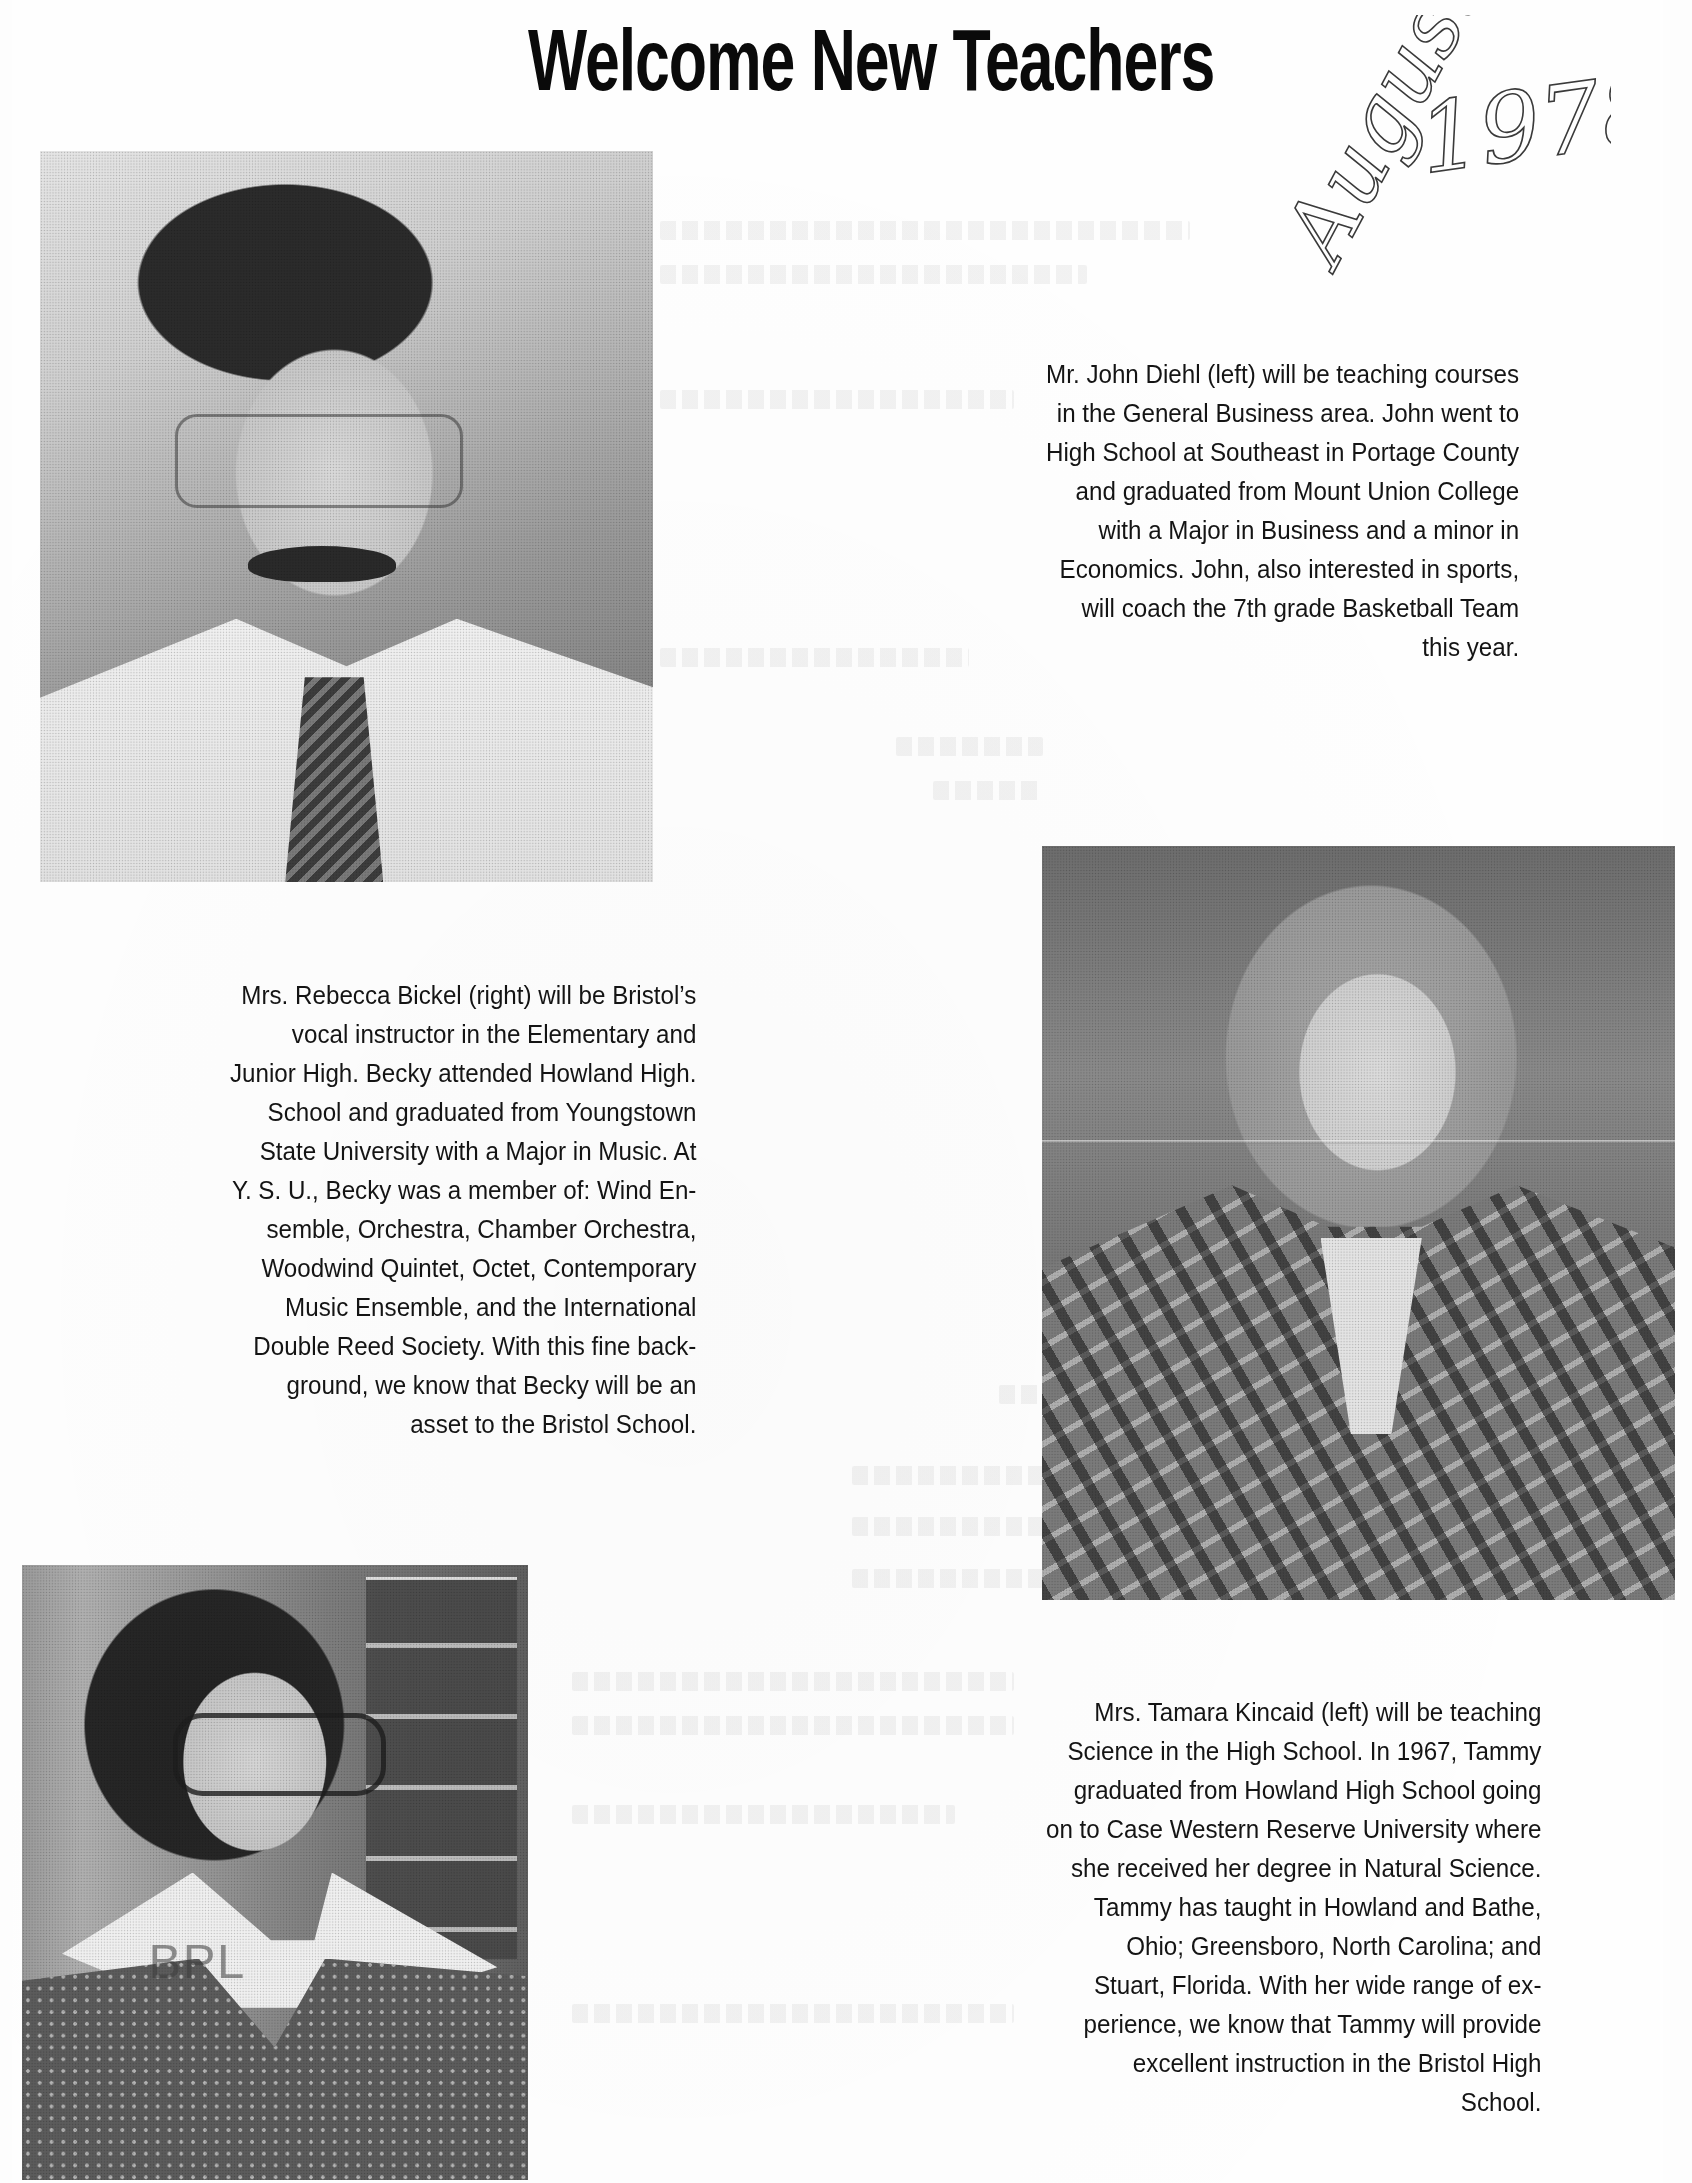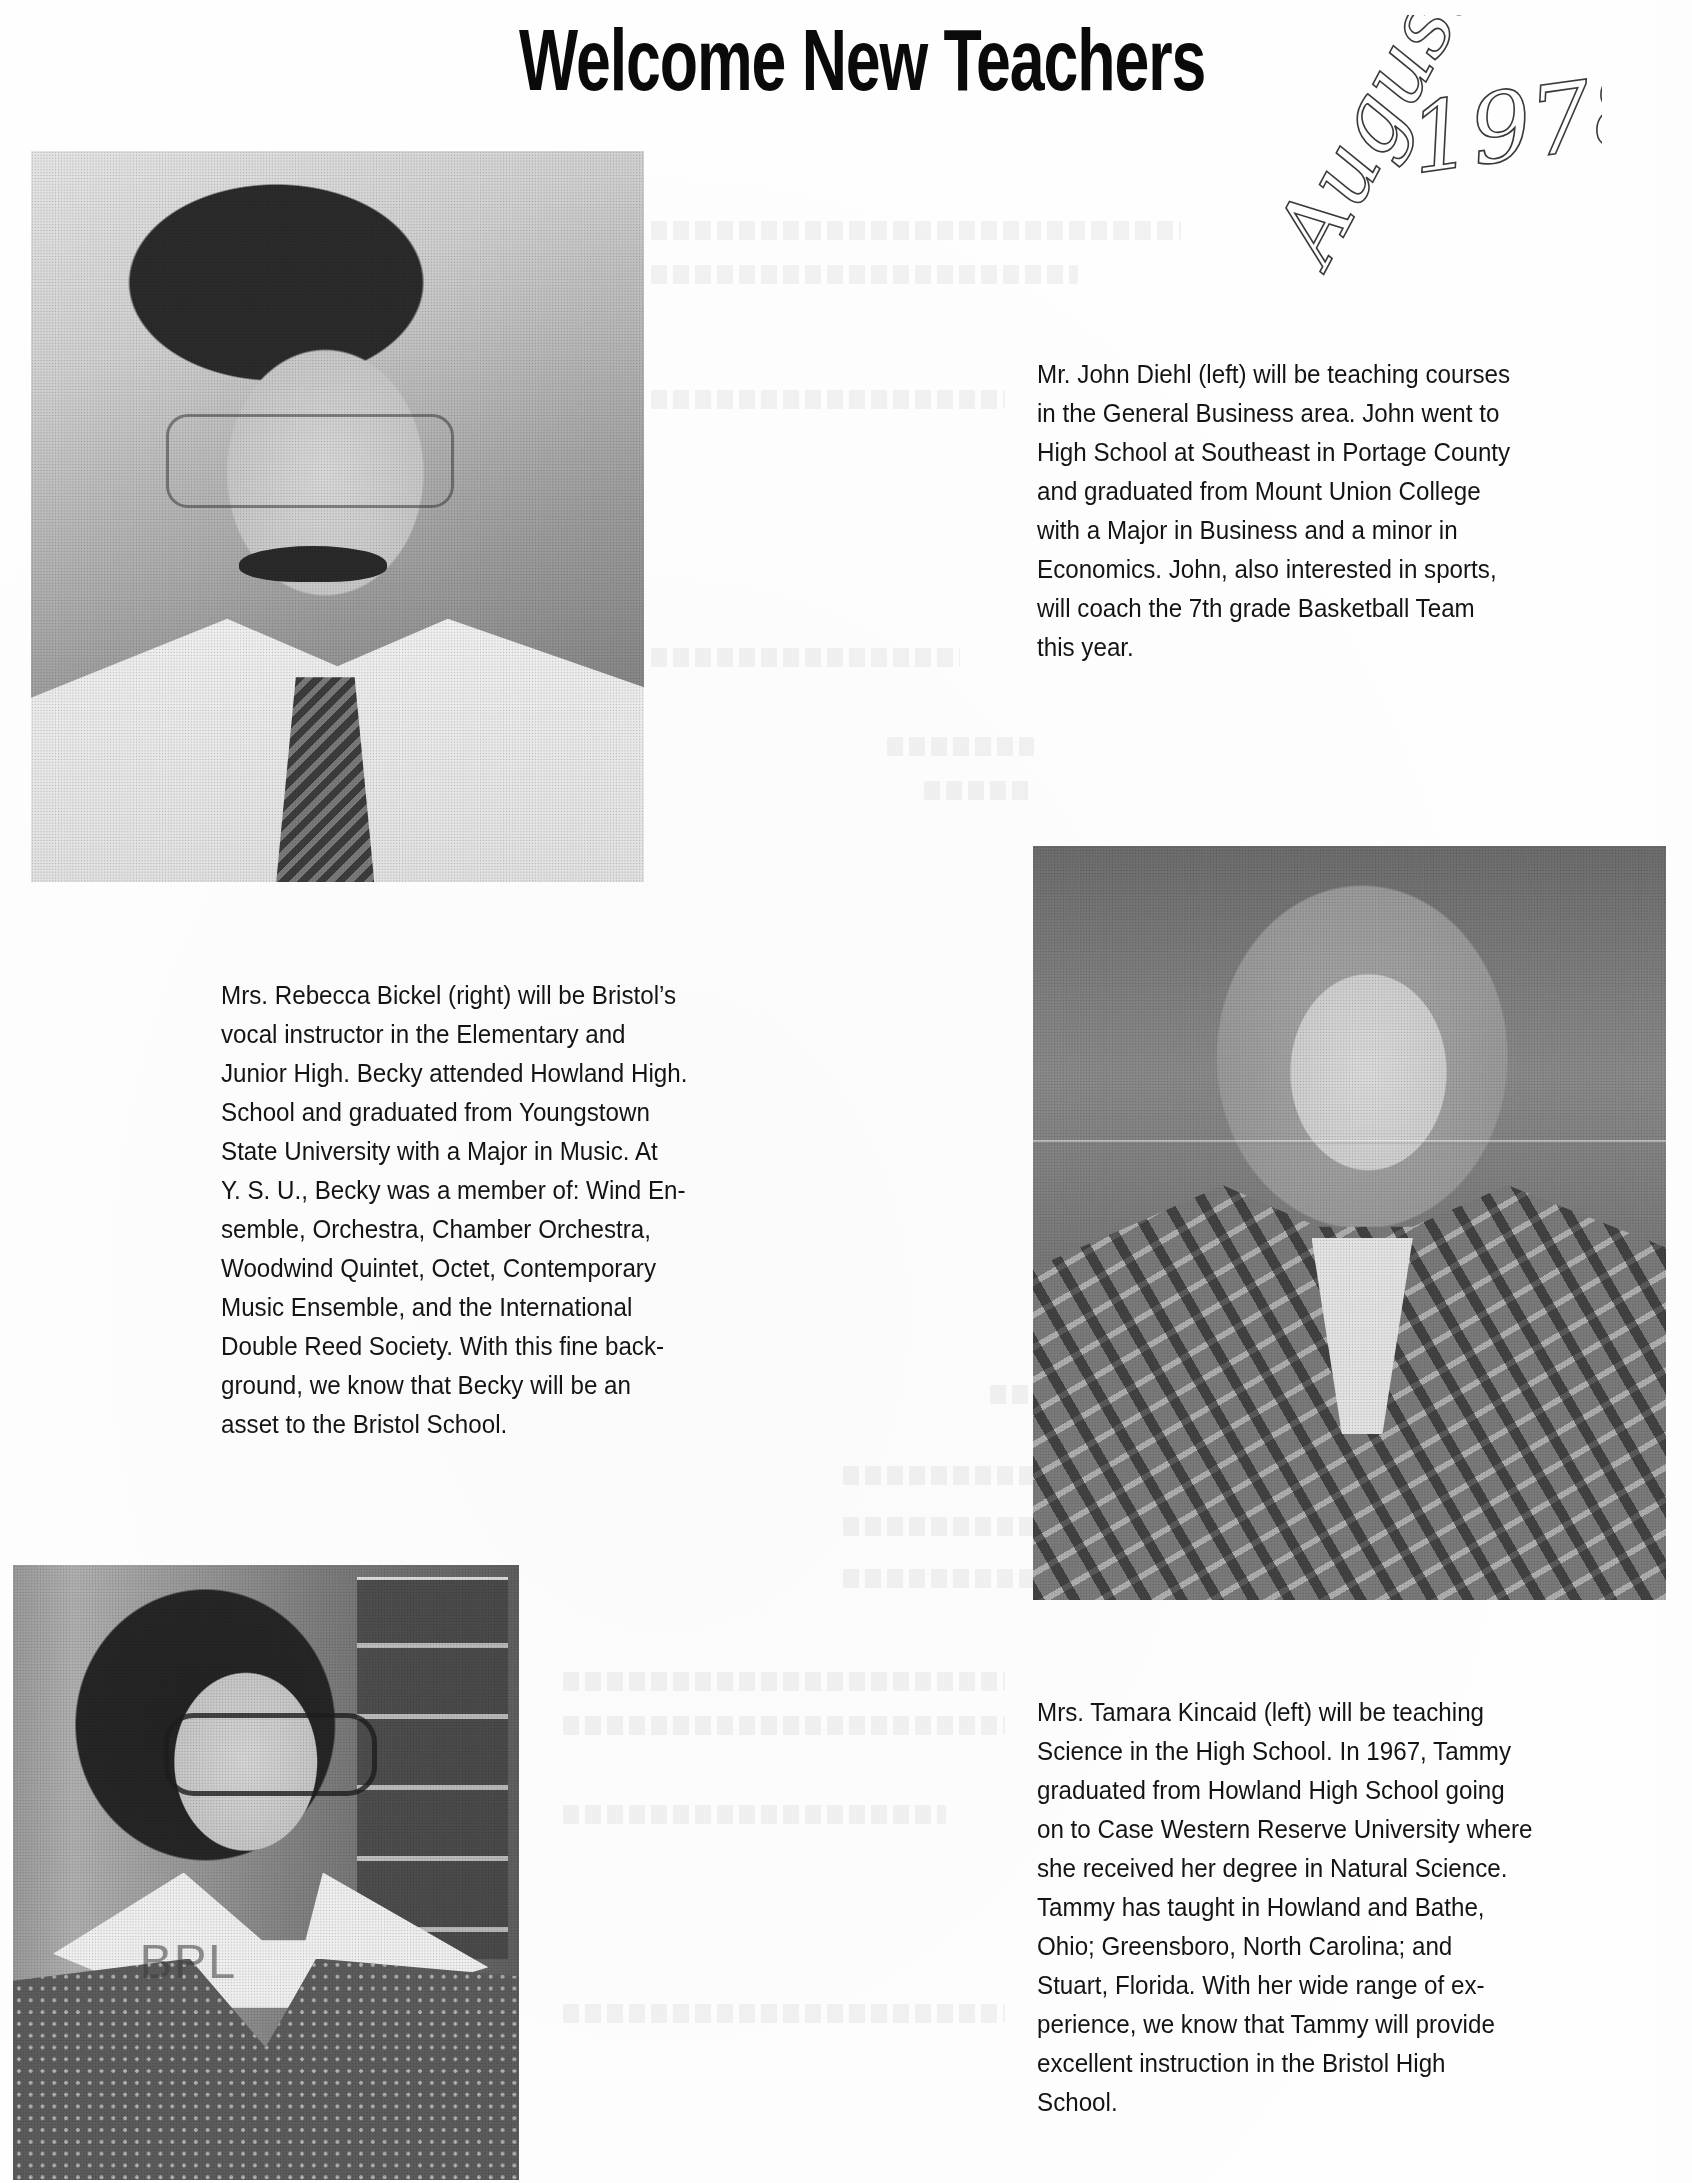--- a/index.html
+++ b/index.html
@@ -11,25 +11,26 @@
       width: 1693px;
       height: 2183px;
       position: relative;
       overflow: hidden;
       font-family: "Liberation Sans", "DejaVu Sans", sans-serif;
       color: #161616;
       background: #fdfdfd;
     }
     .page {
       position: absolute;
-      left: 3px; top: 0;
+      left: 12px; top: 0;
       width: 1651px; height: 2183px;
       background:
         radial-gradient(ellipse at 40% 60%, rgba(0,0,0,0.015), transparent 70%),
         #fefefe;
+      text-align: right;
     }
 
     
     .title {
       position: absolute;
       left: 516px;
       top: 16px;
       margin: 0;
       font-family: "Liberation Sans", "DejaVu Sans", sans-serif;
       font-weight: 700;

